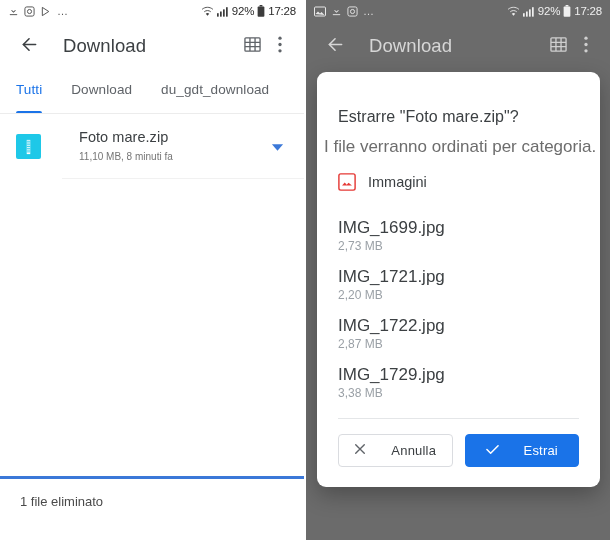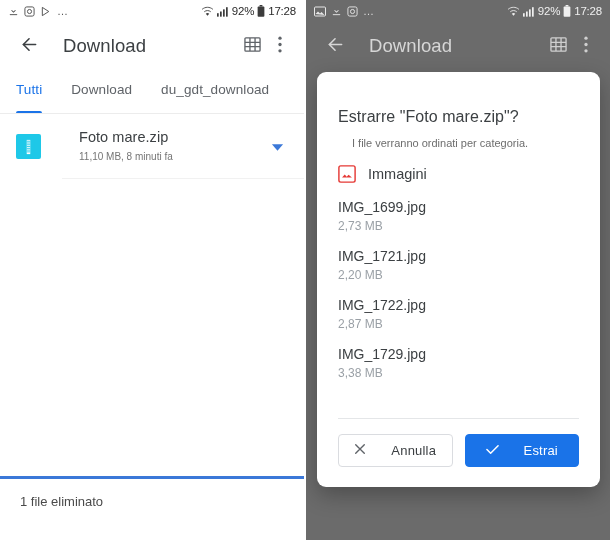--- a/index.html
+++ b/index.html
@@ -171,43 +171,43 @@
     display: flex; flex-direction: column;
     overflow: hidden;
   }
   .dlg-title {
     margin: 36px 0 0 21px;
     font-size: 16px;
     color: #3c4043;
     letter-spacing: 0.05px;
   }
   .dlg-sub {
-    margin: 11px 0 0 35px;
-    font-size: 11px;
+    margin: 11px 0 0 7px;
+    font-size: 17px;
     color: #6d6d6d;
   }
   .dlg-cat {
     display: flex; align-items: center;
-    margin: 16px 0 4px 21px;
+    margin: 16px 0 16px 21px;
   }
   .cat-icon { width: 18px; height: 18px; flex: 0 0 auto; }
   .cat-label {
     margin-left: 12px;
     font-size: 14.5px;
     color: #3c4043;
   }
   .dlg-list {
     margin-top: 12px;
     padding: 0 21px;
     flex: 1;
     overflow: hidden;
   }
   .dlg-item { margin-bottom: 14px; }
   .item-name {
-    font-size: 14px;
+    font-size: 17px;
     color: #3c4043;
     line-height: 17px;
   }
   .item-size {
     font-size: 12px;
     color: #9aa0a6;
     margin-top: 3px;
     line-height: 15px;
   }
   .dlg-divider {

